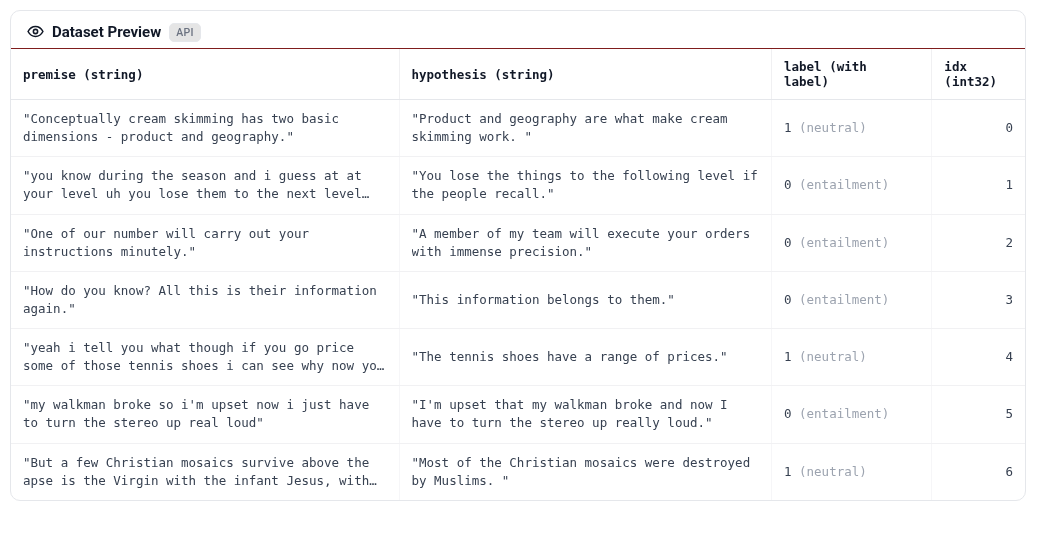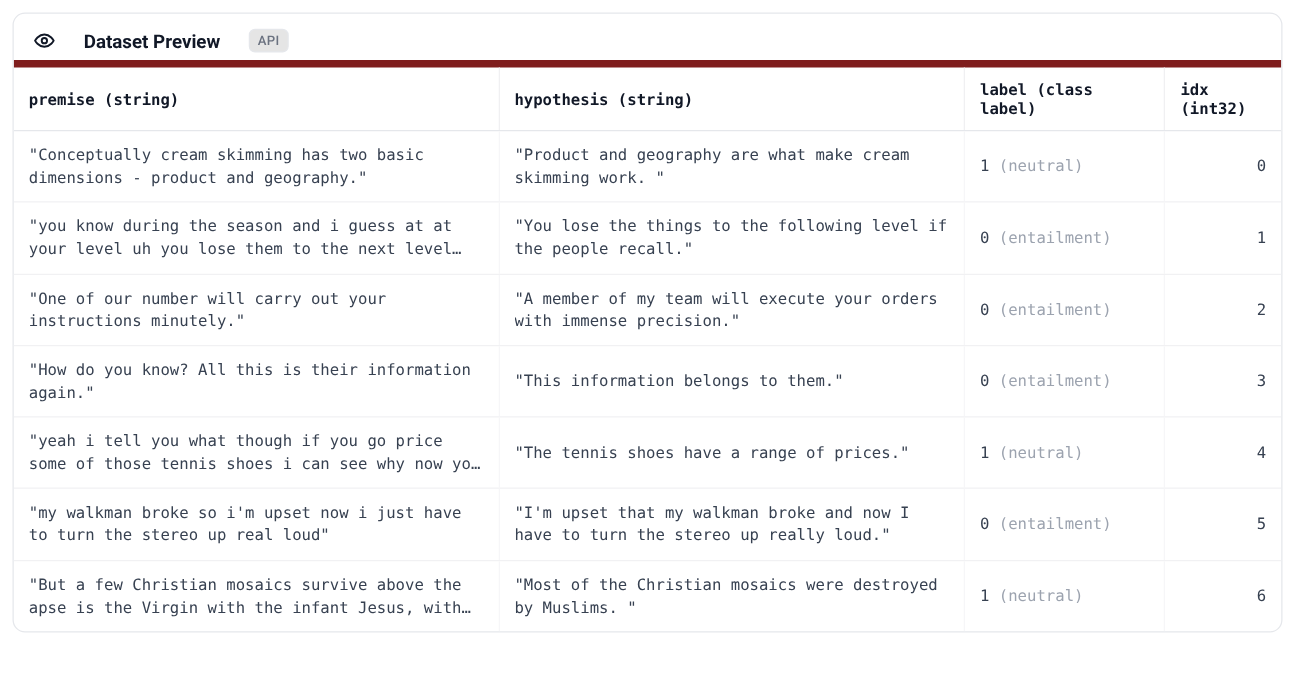--- a/index.html
+++ b/index.html
@@ -11,22 +11,22 @@
     padding: 10px;
   }
   .card {
     border: 1px solid #e5e7eb;
     border-radius: 10px;
     overflow: hidden;
     width: 1016px;
   }
   .header {
     display: flex;
-    align-items: center;
-    gap: 23px;
+    align-items: flex-start;
+    gap: 8px;
     padding: 12px 16px 6px 16px;
   }
   .eye-icon { display:inline-flex; align-items:center; }
   .title { font-weight: 700; font-size: 15px; }
   .api-badge {
     font-size: 10.5px;
     color: #6b7280;
     border: 1px solid #e5e7eb;
     border-radius: 5px;
     padding: 2px 6px;
@@ -59,21 +59,21 @@
     border-collapse: collapse;
     table-layout: fixed;
   }
   thead th {
     text-align: left;
     font-family: ui-monospace, SFMono-Regular, Menlo, Consolas, monospace;
     font-size: 12.5px;
     font-weight: 700;
     color: #111827;
     padding: 10px 12px;
-    border-top: 6px solid #7f1d1d;
+    border-top: 1px solid #7f1d1d;
     border-bottom: 1px solid #e5e7eb;
     background:#fff;
     vertical-align: middle;
   }
   thead th + th { border-left: 1px solid #f0f0f2; }
   th.col-premise { width: 375px; }
   th.col-hypo { width: 360px; }
   th.col-label { width: 155px; }
   th.col-idx { width: 90px; text-align:left; }
   tbody td {
@@ -117,21 +117,21 @@
     <span class="title">Dataset Preview</span>
     <span class="api-badge">API</span>
   </div>
 
 
   <table>
     <thead>
       <tr>
         <th class="col-premise">premise (string)</th>
         <th class="col-hypo">hypothesis (string)</th>
-        <th class="col-label">label (class label)</th>
+        <th class="col-label">label (with label)</th>
         <th class="col-idx">idx (int32)</th>
       </tr>
     </thead>
     <tbody id="tbody">
 
     <tr>
           <td class="col-premise">
             <div class="clip">"Conceptually cream skimming has two basic dimensions - product and geography."</div>
           </td>
           <td class="col-hypo">

